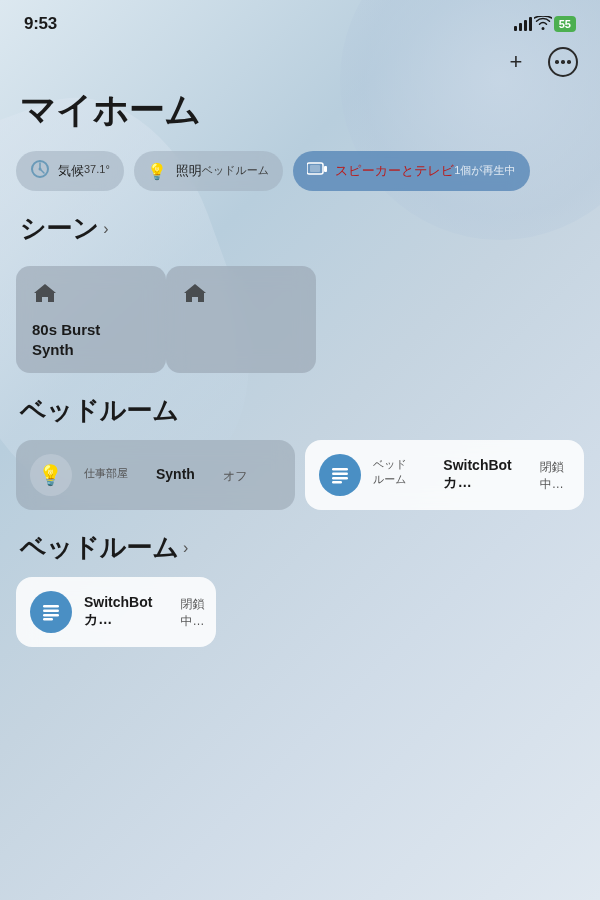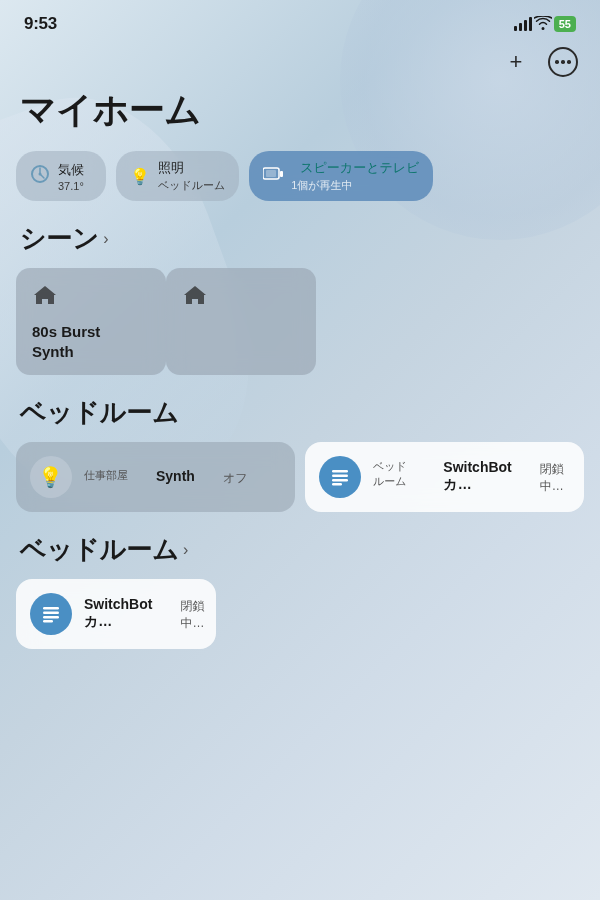--- a/index.html
+++ b/index.html
@@ -191,21 +191,22 @@
     }
 
     .category-pill-sub {
       font-size: 11px;
       color: #3a3a3a;
       margin-top: 1px;
     }
 
     .pill-text-col {
       display: flex;
-      flex-direction: column;
+      flex-direction: row;
+      text-align: right;
     }
 
     
     .section-header {
       display: flex;
       align-items: center;
       padding: 0 20px 12px;
     }
 
     .section-title {
@@ -218,20 +219,21 @@
       font-size: 16px;
       color: #555;
       margin-left: 4px;
     }
 
     
     .scene-row {
       display: flex;
       padding: 0 16px 20px;
       overflow-x: auto;
+      margin-top: 8px;
     }
 
     .scene-card {
       background: rgba(150, 162, 175, 0.6);
       backdrop-filter: blur(10px);
       border-radius: 14px;
       padding: 14px 16px;
       min-width: 150px;
       cursor: pointer;
       flex-shrink: 0;
@@ -397,21 +399,21 @@
 
     <div class="category-pill active">
       <span class="category-pill-icon">
         <svg width="20" height="16" viewBox="0 0 20 16">
           <rect x="0" y="2" width="16" height="11" rx="2" fill="none" stroke="white" stroke-width="1.5"></rect>
           <rect x="3" y="4" width="10" height="7" rx="1" fill="white" opacity="0.3"></rect>
           <rect x="17" y="5" width="3" height="6" rx="1" fill="white"></rect>
         </svg>
       </span>
       <div class="pill-text-col">
-        <span class="category-pill-text" style="color:#0f766e;margin-left:9px;">スピーカーとテレビ</span>
+        <span class="category-pill-text" style="color:#b91c1c;">スピーカーとテレビ</span>
         <span class="category-pill-sub" style="color:rgba(255,255,255,0.8);">1個が再生中</span>
       </div>
     </div>
   </div>
 
   <div class="section-header">
     <span class="section-title">シーン</span>
     <span class="section-arrow"> ›</span>
   </div>
 

